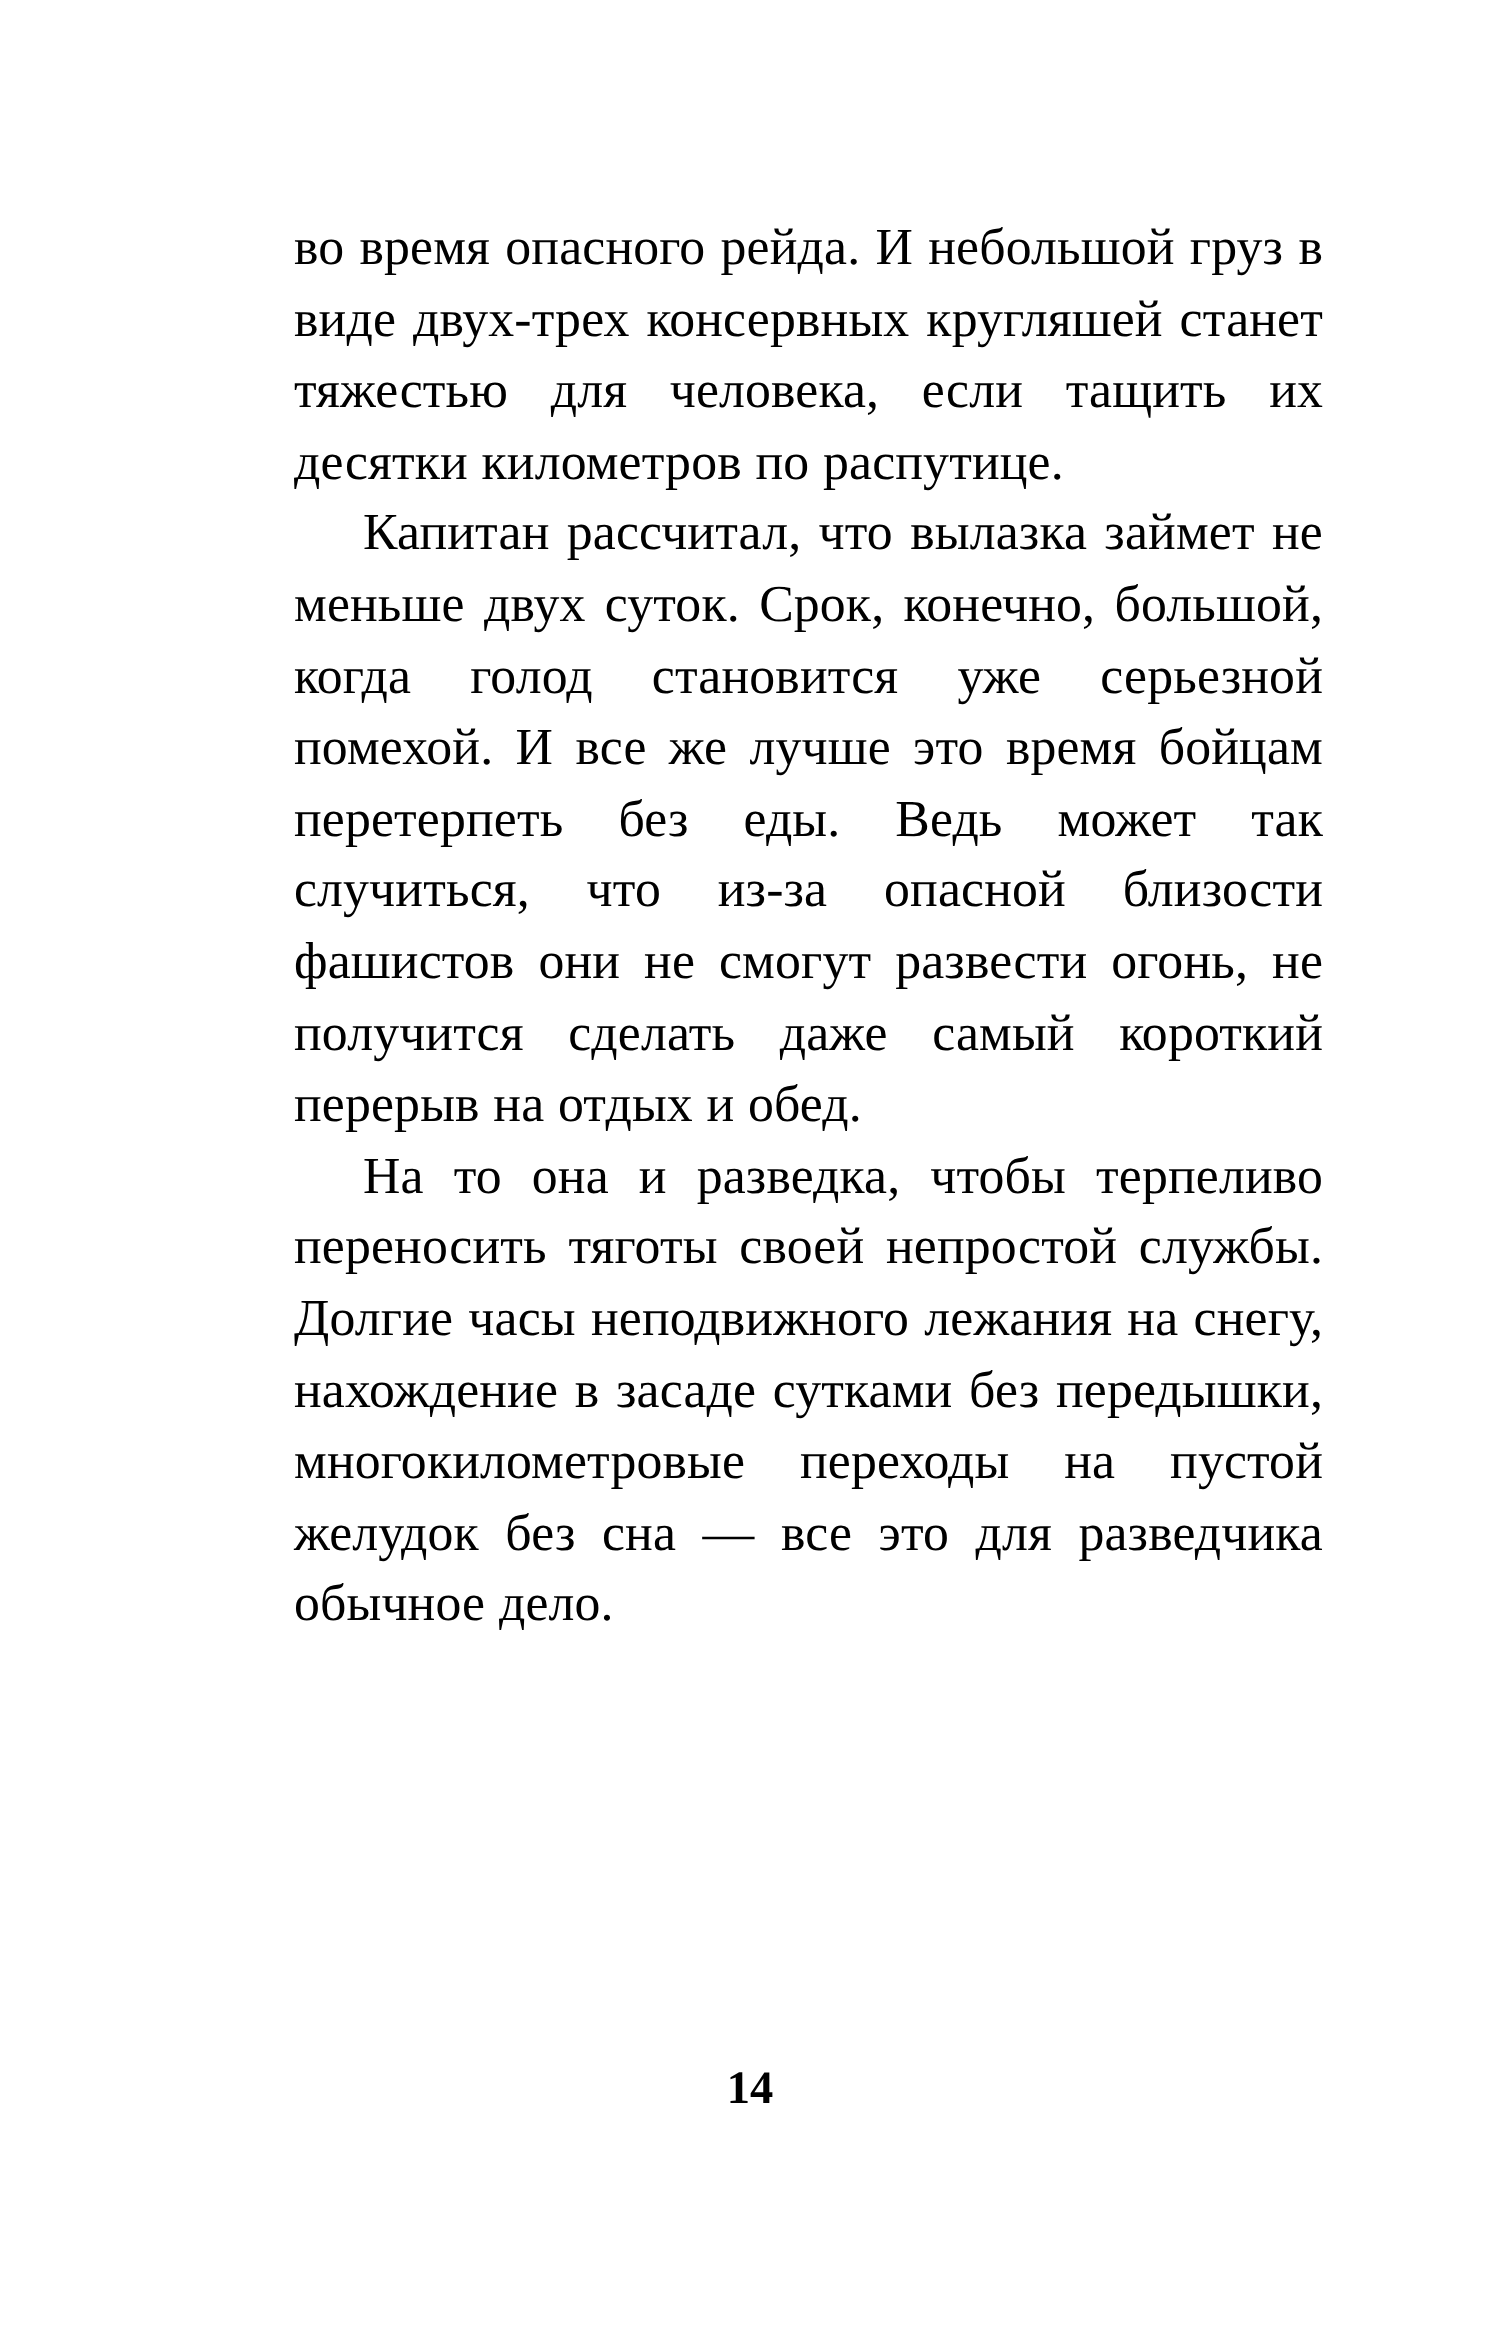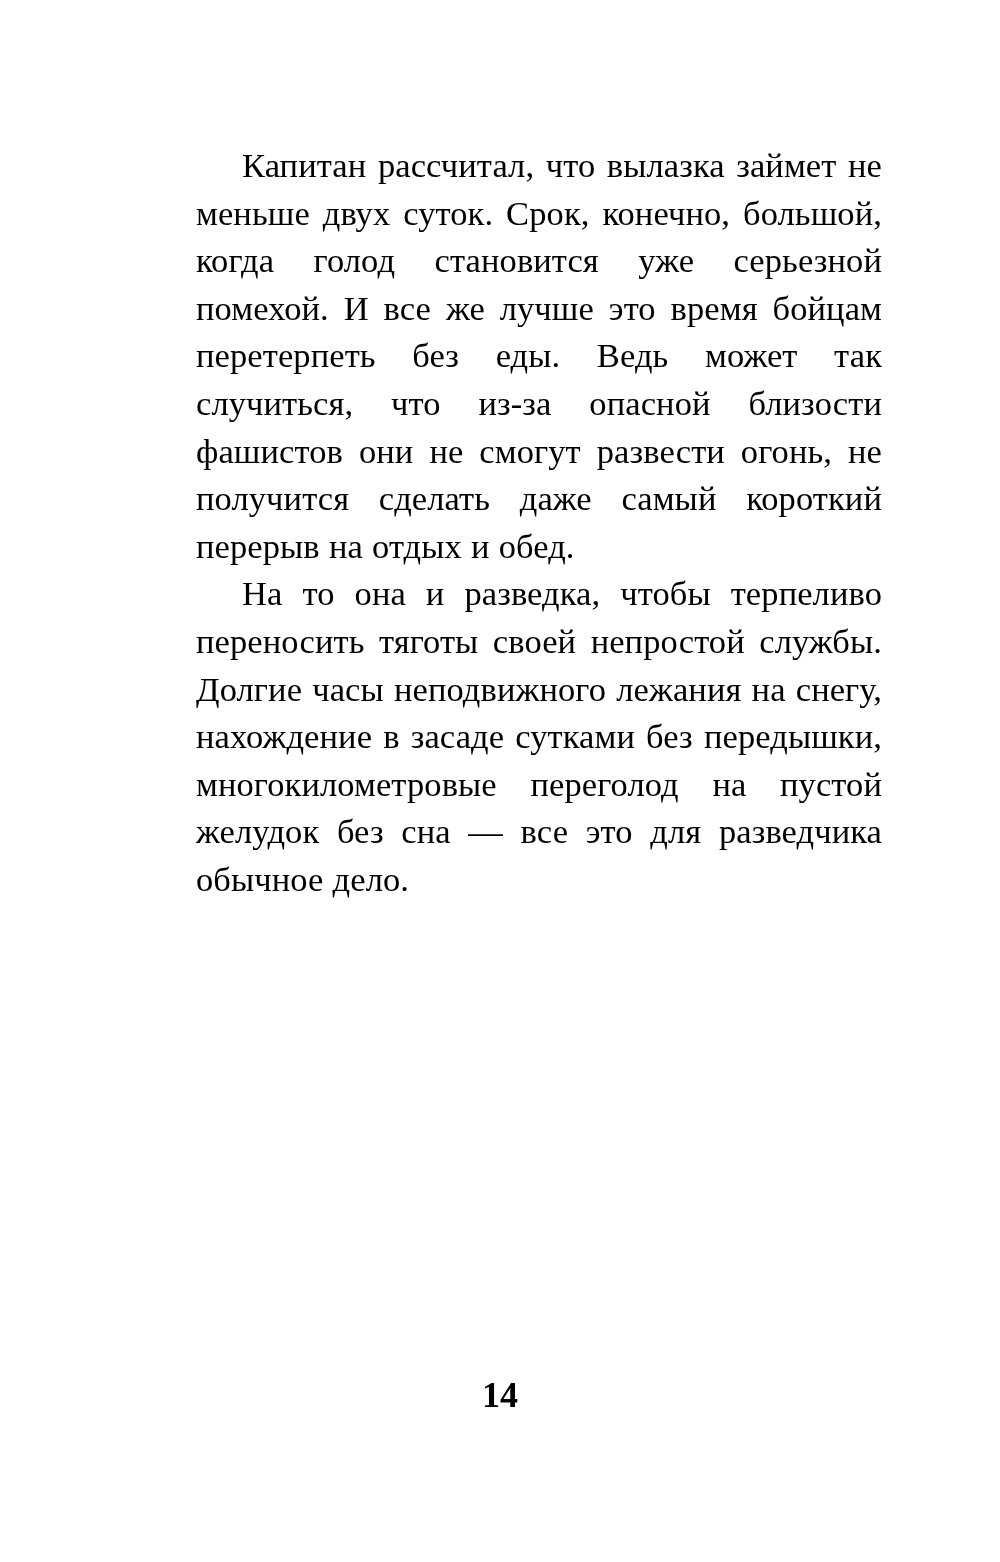--- a/index.html
+++ b/index.html
@@ -41,30 +41,31 @@
   }
   .para.indent {
     text-indent: 46px;
   }
   .page-number {
     position: absolute;
     left: 0;
     top: 1374px;
     width: 1000px;
     text-align: center;
-    font-size: 36px;
+    font-size: 31px;
     font-weight: bold;
     font-family: "Liberation Serif", "DejaVu Serif", serif;
   }
 </style>
 </head>
 <body>
 
 <div class="page">
 
   <div class="text-column">
+    <p class="para">во время опасного рейда. И небольшой груз в виде двух-трех консервных кругля­шей станет тяжестью для человека, если тащить их десятки километров по рас­путице.</p>
     <p class="para indent">Капитан рассчитал, что вылазка зай­мет не меньше двух суток. Срок, конеч­но, большой, когда голод становится уже серьезной помехой. И все же лучше это время бойцам перетерпеть без еды. Ведь может так случиться, что из-за опасной близости фашистов они не смогут раз­вести огонь, не получится сделать даже самый короткий перерыв на отдых и обед.</p>
-    <p class="para indent">На то она и разведка, чтобы терпеливо переносить тяготы своей непростой служ­бы. Долгие часы неподвижного лежания на снегу, нахождение в засаде сутками без передышки, многокилометровые пере­голод на пустой желудок без сна — все это для разведчика обычное дело.</p>
+    <p class="para indent">На то она и разведка, чтобы терпеливо переносить тяготы своей непростой служ­бы. Долгие часы неподвижного лежания на снегу, нахождение в засаде сутками без передышки, многокилометровые пере­ходы на пустой желудок без сна — все это для разведчика обычное дело.</p>
   </div>
 
   <div class="page-number">14</div>
 
 </div>
 
 </body></html>

